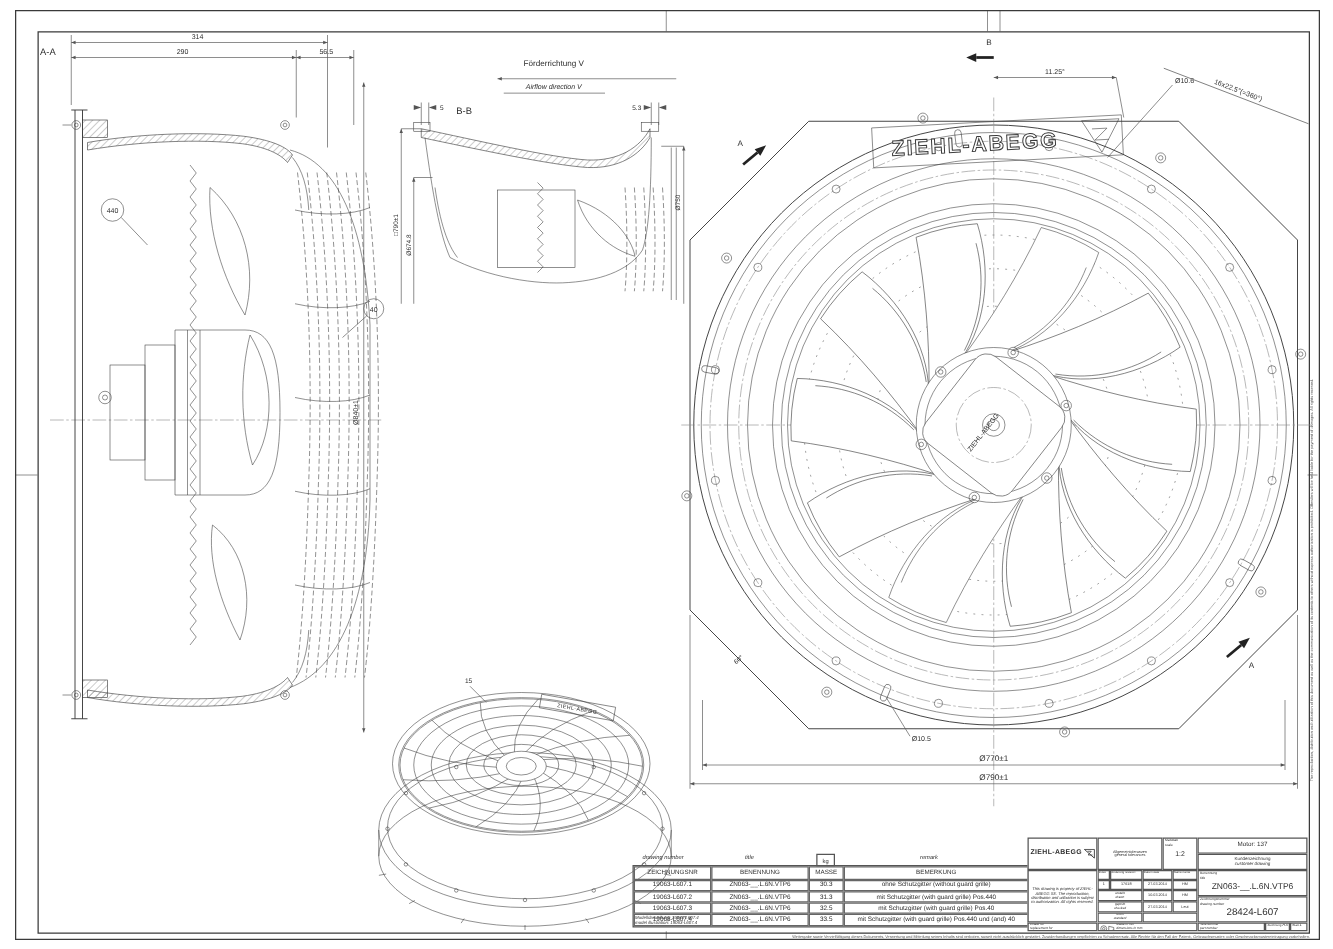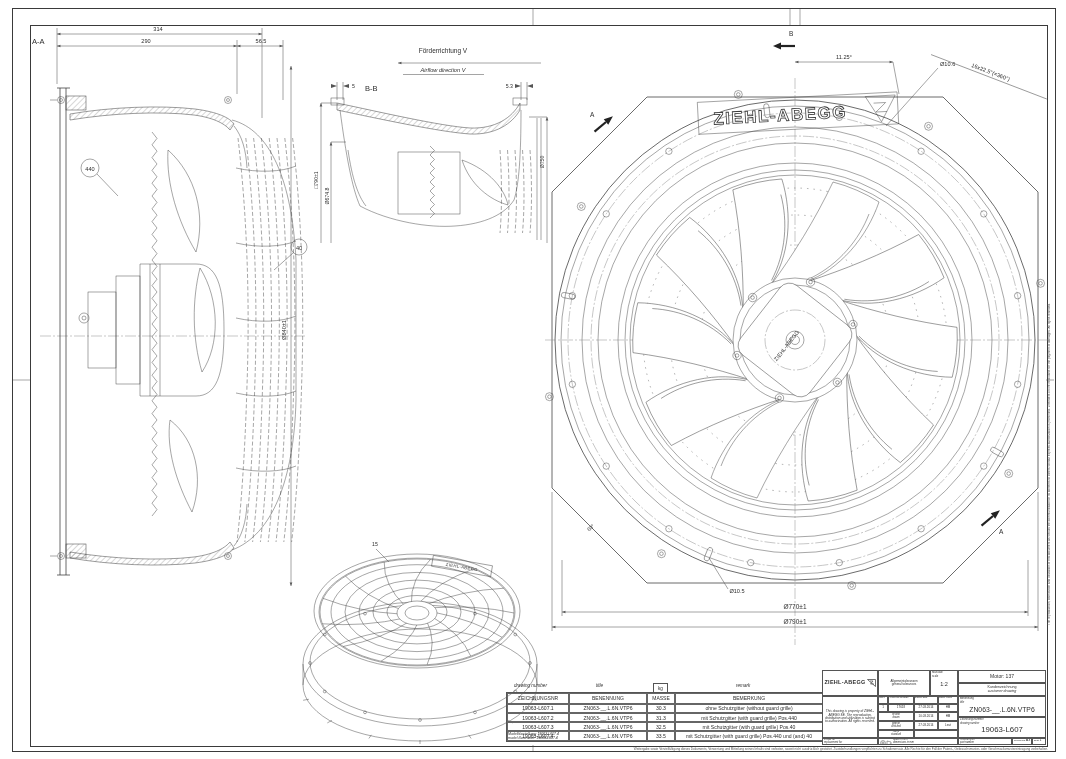--- a/index.html
+++ b/index.html
@@ -502,21 +502,21 @@
     </div>
 
     <div class="c" style="left:136px;top:26px;width:88px;height:21px">
       <div class="lbl" style="left:1px;top:1px">Benennung</div>
       <div class="lbl it" style="left:1px;top:4.5px">title</div>
       <div style="text-align:center;margin-top:9px;font-size:6.8px">ZN063-__.L.6N.VTP6</div>
     </div>
     <div class="c" style="left:136px;top:47px;width:88px;height:21px">
       <div class="lbl" style="left:1px;top:1px">Zeichnungsnummer</div>
       <div class="lbl it" style="left:1px;top:4.5px">drawing number</div>
-      <div style="text-align:center;margin-top:8px;font-size:7.8px">19063-L607</div>
+      <div style="text-align:center;margin-top:8px;font-size:7.8px">28424-L607</div>
     </div>
 
     <div class="c" style="left:0;top:68px;width:56px;height:7px;font-size:2.6px;padding-left:1px">
       <div>Ersatz für</div>
       <div class="it">replacement for</div>
     </div>
     <div class="c" style="left:56px;top:68px;width:80px;height:7px;font-size:2.6px">
       <svg width="12" height="6" style="float:left;margin:0.5px 1px">
         <circle cx="3" cy="3" r="2.4" fill="none" stroke="#444" stroke-width="0.5"></circle>
         <circle cx="3" cy="3" r="1" fill="none" stroke="#444" stroke-width="0.5"></circle>

